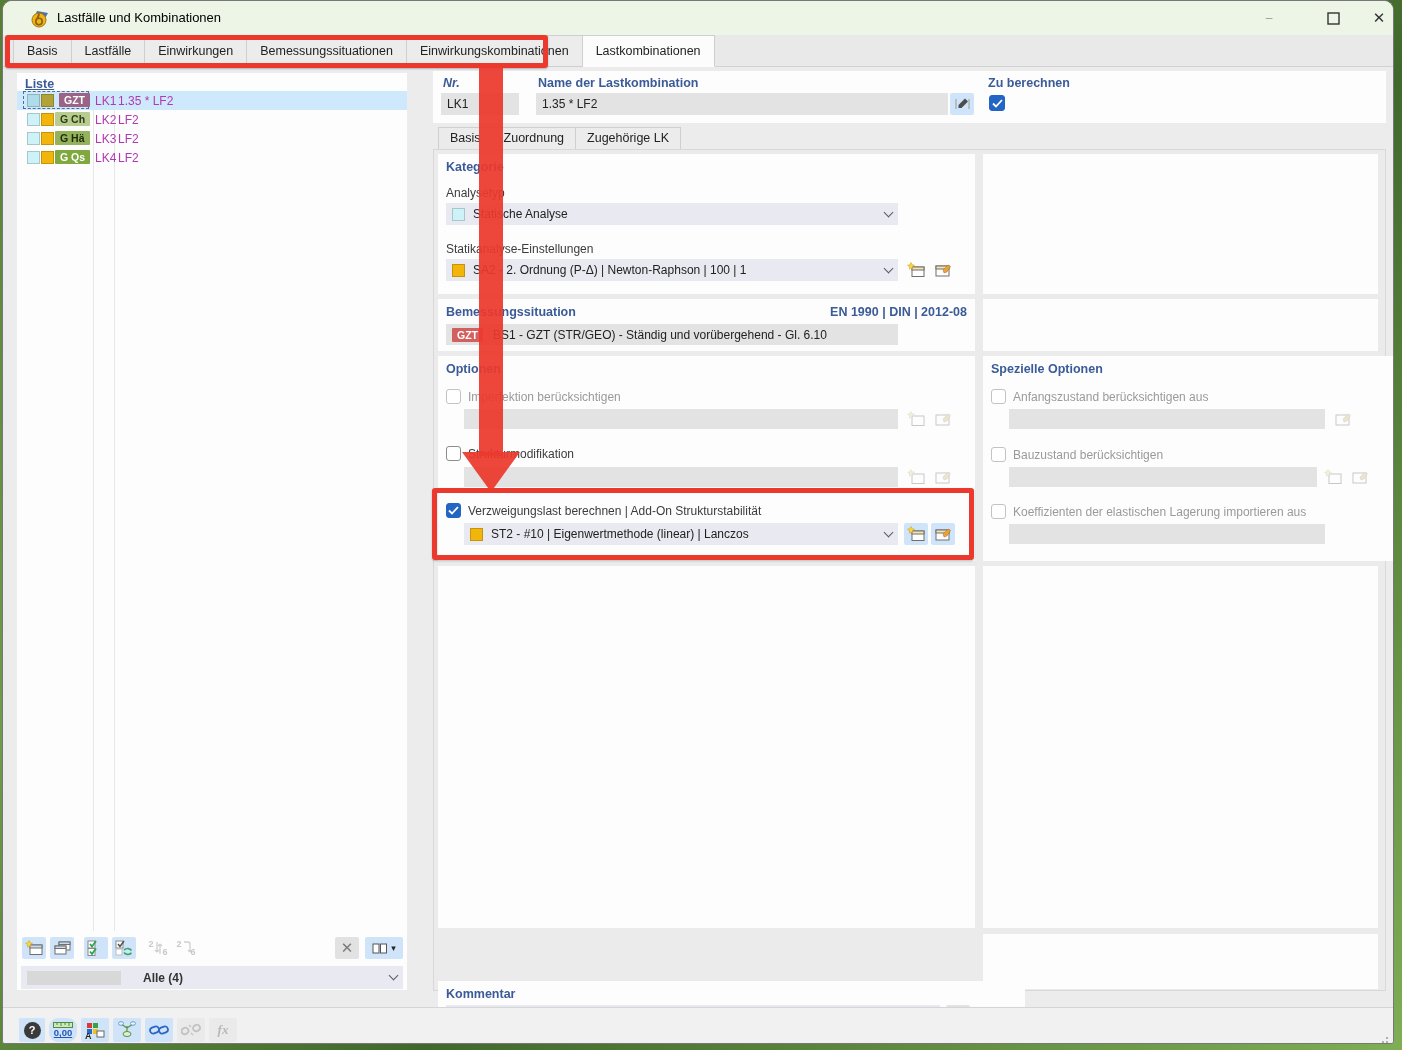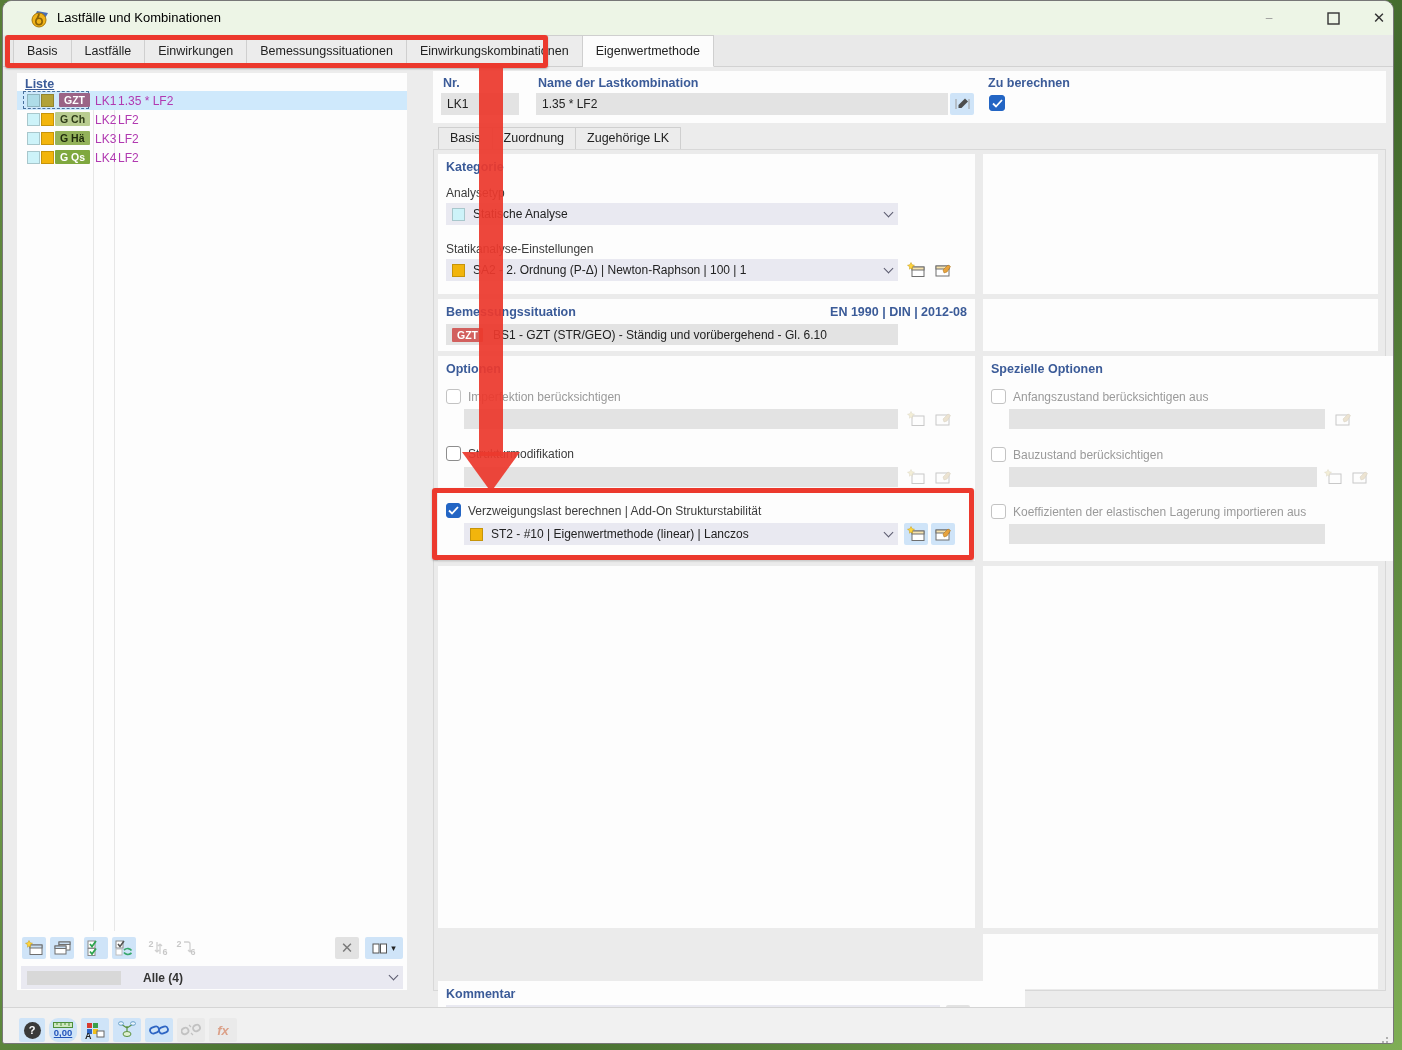--- a/index.html
+++ b/index.html
@@ -87,21 +87,21 @@
           <span>✕</span>
         </div>
   </div>
 
   <div id="tabbar">
     <div class="mtab">Basis</div>
     <div class="mtab">Lastfälle</div>
     <div class="mtab">Einwirkungen</div>
     <div class="mtab">Bemessungssituationen</div>
     <div class="mtab">Einwirkungskombinationen</div>
-    <div class="mtab active">Eigenwertmethode</div>
+    <div class="mtab active">Lastkombinationen</div>
   </div>
 
   <div class="panel" id="listpanel">
     <div class="hdr abs" style="left:8px;top:4px;text-decoration:underline;">Liste</div>
     <div class="vline" style="left:76px;"></div>
     <div class="vline" style="left:97px;"></div>
 
     <div class="lrow" style="top:18px;background:#cfe9fc;">
       <div class="abs" style="left:6px;top:0;width:66px;height:18px;border:1px dashed #49709c;"></div>
       <span class="sw abs" style="left:10px;top:3px;background:#aedce8;"></span>
@@ -192,21 +192,21 @@
     </div>
 
     <div class="dd" style="left:4px;top:893px;width:382px;height:23px;">
       <span style="width:94px;height:14px;background:#d8d8d8;flex:0 0 auto;margin-right:22px;"></span>
       <span style="font-weight:bold;color:#333;">Alle (4)</span>
       <span class="chev"></span>
     </div>
   </div>
 
   <div class="panel" style="left:430px;top:70px;width:953px;height:52px;">
-    <span class="hdr abs" style="left:10px;top:5px;">Nr.</span>
+    <span class="hdr abs" style="left:10px;top:5px;font-style:italic;">Nr.</span>
     <div class="field" style="left:8px;top:22px;width:78px;height:22px;">
           <span>LK1</span>
         </div>
     <span class="hdr abs" style="left:105px;top:5px;">Name der Lastkombination</span>
     <div class="field" style="left:103px;top:22px;width:412px;height:22px;">
           <span>1.35 * LF2</span>
         </div>
     <div class="ibtn blue" style="left:517px;top:22px;">
       <svg width="15" height="14" viewBox="0 0 15 14">
         <path d="M1 2v10M14 2v10" stroke="#9a9a9a" stroke-width="1"></path>
@@ -421,21 +421,21 @@
       </svg>
     </div>
     <div class="ibtn gray off" style="left:174px;top:10px;width:28px;height:24px;">
       <svg width="20" height="14" viewBox="0 0 20 14">
         <rect x="0.5" y="5" width="7" height="6" rx="3" fill="none" stroke="#8a8a8a" stroke-width="1.8" transform="rotate(-30 4 8)"></rect>
         <rect x="12" y="2" width="7" height="6" rx="3" fill="none" stroke="#8a8a8a" stroke-width="1.8" transform="rotate(-30 15.5 5)"></rect>
         <path d="M8 2l2 2M12 12l-2-2" stroke="#8a8a8a" stroke-width="1.2"></path>
       </svg>
     </div>
     <div class="ibtn gray off" style="left:206px;top:10px;width:28px;height:24px;">
-      <span style="font-size:13px;font-style:italic;font-weight:bold;color:#c2410c;font-family:Liberation Sans, sans-serif;">fx</span>
+      <span style="font-size:13px;font-style:italic;font-weight:bold;color:#737373;font-family:Liberation Serif, serif;">fx</span>
     </div>
 
     <svg class="abs" style="left:1376px;top:28px;" width="10" height="9">
       <circle cx="8" cy="2" r="1" fill="#9a9a9a"></circle>
           <circle cx="8" cy="6" r="1" fill="#9a9a9a"></circle>
           <circle cx="4" cy="6" r="1" fill="#9a9a9a"></circle>
     </svg>
   </div>
 
 </div>

